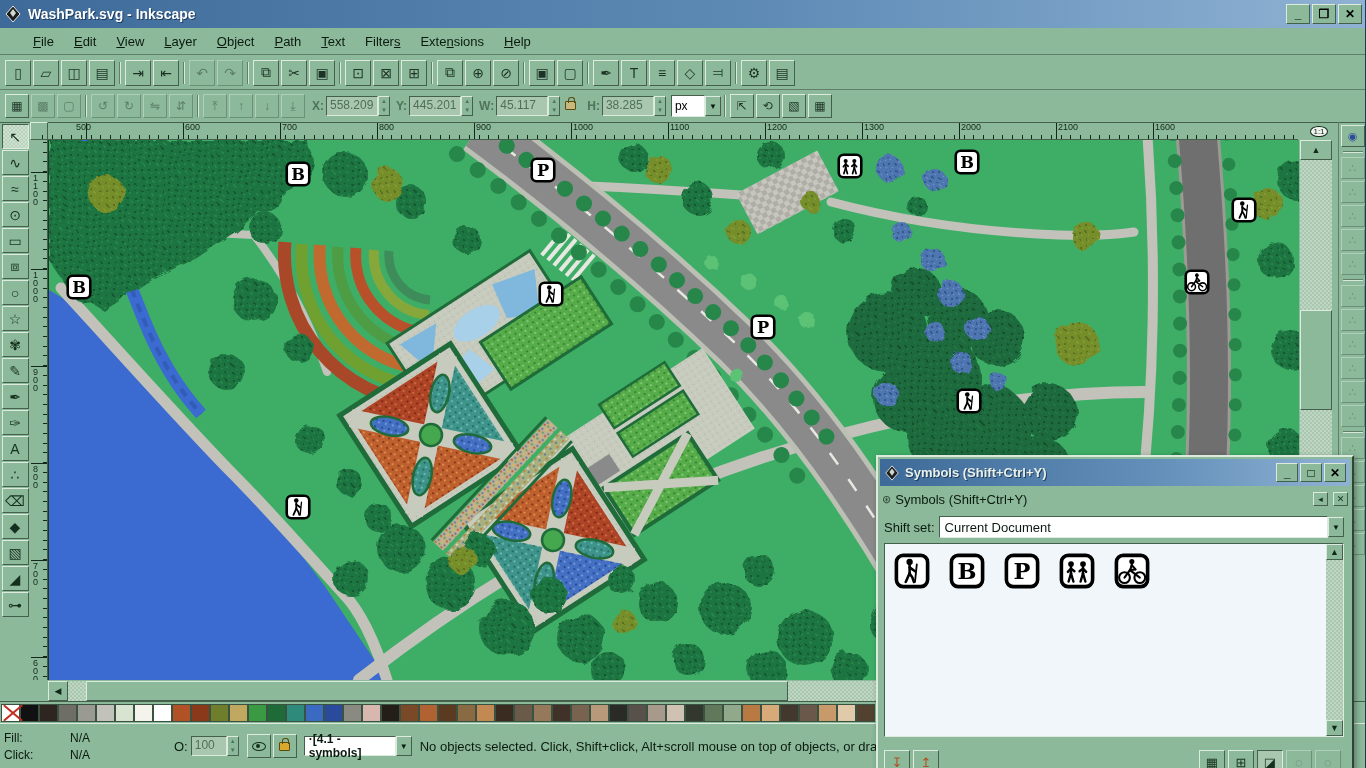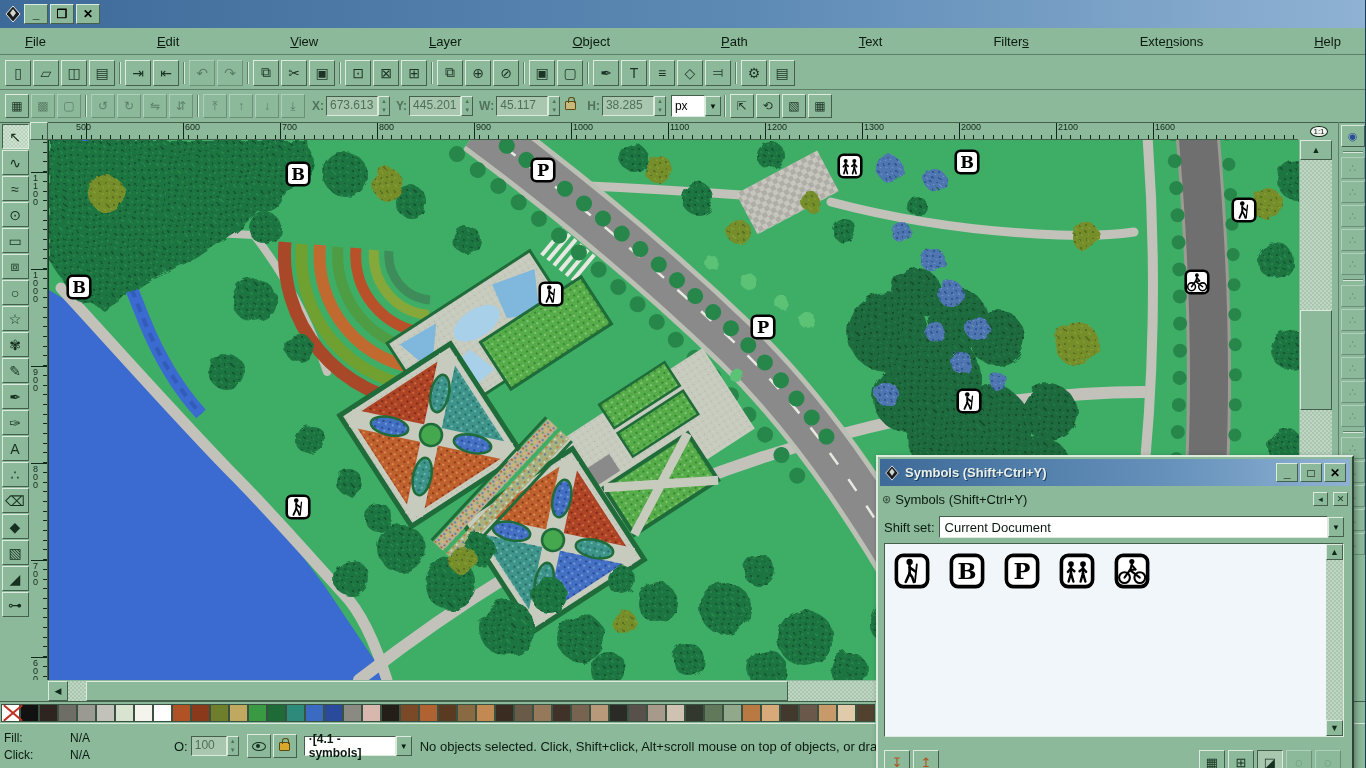--- a/index.html
+++ b/index.html
@@ -19,21 +19,21 @@
     background:linear-gradient(90deg,#3E6A99 0%,#5d8ab5 55%,#8FB2D3 100%);
     display:flex; align-items:center; padding:0 4px; }
   .titlebar .title { color:#fff; font-weight:bold; font-size:14px; margin-left:6px; flex:1;
     text-shadow:1px 1px 0 #1e3c5e; }
   .app-icon { width:18px; height:18px; display:inline-block; }
   .winbtn { width:24px; height:20px; margin-left:2px; display:flex; align-items:center; justify-content:center;
     font-size:12px; font-weight:bold; color:#000; }
 
   
   .menubar { position:absolute; left:0; top:28px; width:1366px; height:27px; border-bottom:1px solid #5f7f68;
-    display:flex; align-items:center; padding:0 16px; gap:2px;justify-content:space-between; }
+    display:flex; align-items:center; padding:0 24px; gap:2px; }
   .menu-item { padding:3px 9px; font-size:13px; }
   .menu-item u { text-decoration:underline; }
 
   
   .toolbar { position:absolute; left:0; width:1366px; display:flex; align-items:center; padding:0 4px; }
   #toolbar1 { top:56px; height:34px; border-bottom:1px solid #5f7f68; }
   #toolbar2 { top:90px; height:33px; border-bottom:1px solid #44604C; }
   .tbtn { width:26px; height:26px; margin:0 1px; display:flex; align-items:center; justify-content:center;
     font-size:14px; color:#1d3326; }
   .tbtn.small { width:24px; height:24px; font-size:12px; }
@@ -120,20 +120,21 @@
 
 <div id="app">
 
   <div class="titlebar">
     <span class="app-icon">
       <svg width="18" height="18" viewBox="0 0 18 18">
           <path d="M9 1 L16 9 L9 17 L2 9 Z" fill="#1c1c1c" stroke="#e8e8e8" stroke-width="1"></path>
           <path d="M9 4 L12 8 L9 12 L6 8 Z" fill="#cfd8cf"></path>
         </svg>
     </span>
+    <span class="title">WashPark.svg - Inkscape</span>
     <span class="winbtn raised">_</span>
     <span class="winbtn raised">❐</span>
     <span class="winbtn raised">✕</span>
   </div>
 
   <div class="menubar" id="menubar">
       <span class="menu-item"><u>F</u>ile</span>
       <span class="menu-item"><u>E</u>dit</span>
       <span class="menu-item"><u>V</u>iew</span>
       <span class="menu-item"><u>L</u>ayer</span>
@@ -190,21 +191,21 @@
         <span class="tbtn raised small disabled">↻</span>
         <span class="tbtn raised small disabled">⇋</span>
         <span class="tbtn raised small disabled">⇵</span>
         <span class="vsep"></span>
         <span class="tbtn raised small disabled">⤒</span>
         <span class="tbtn raised small disabled">↑</span>
         <span class="tbtn raised small disabled">↓</span>
         <span class="tbtn raised small disabled">⤓</span>
       </span>
     <span class="fldlbl">X:</span>
-    <span class="entry numfld">673.613</span>
+    <span class="entry numfld">558.209</span>
     <span class="spin raised">
         <b>▲</b>
         <b>▼</b>
       </span>
     <span class="fldlbl">Y:</span>
     <span class="entry numfld">445.201</span>
     <span class="spin raised">
         <b>▲</b>
         <b>▼</b>
       </span>

